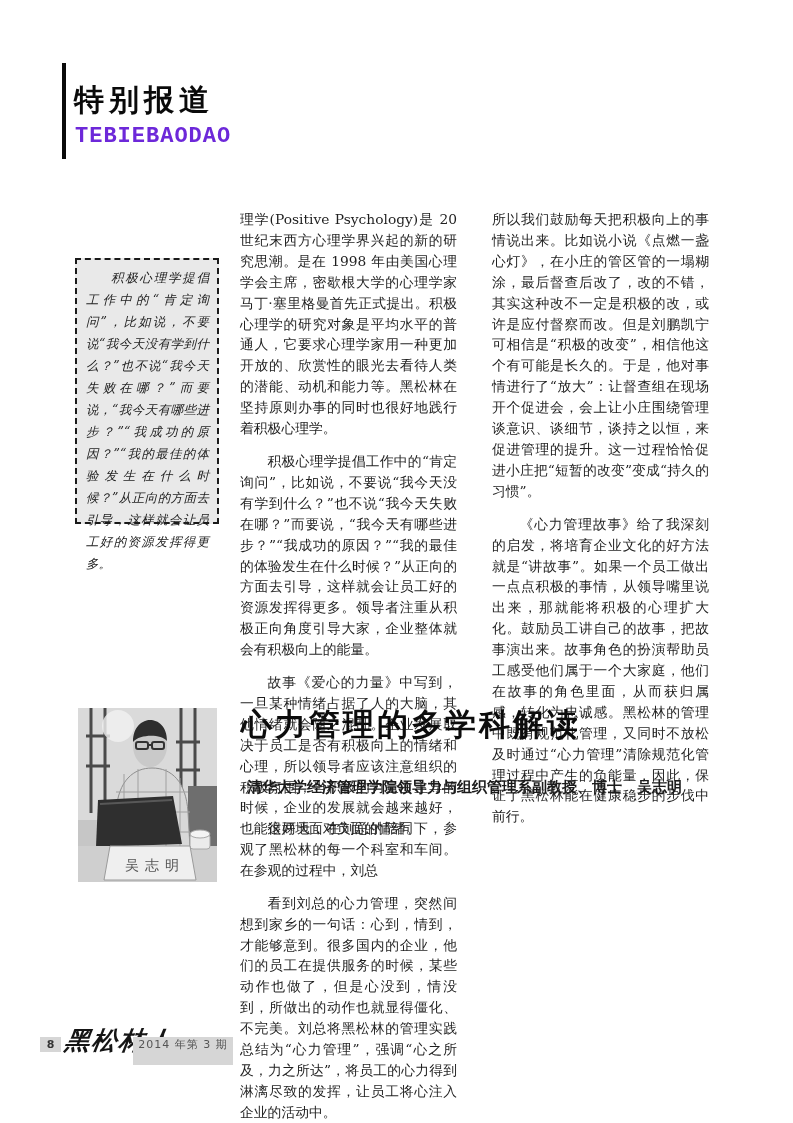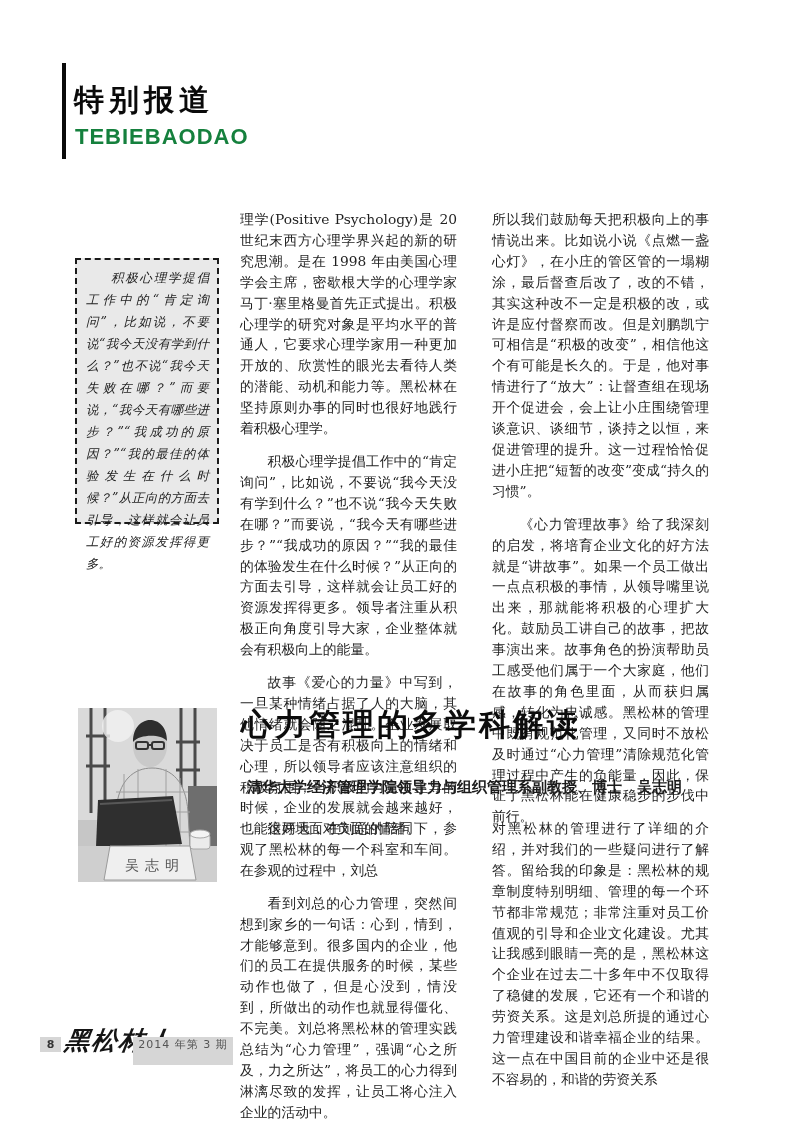--- a/index.html
+++ b/index.html
@@ -3,22 +3,22 @@
 <meta charset="utf-8">
 <style>
   html,body{margin:0;padding:0;background:#888;}
   .page{position:relative;width:793px;height:1123px;background:#ffffff;overflow:hidden;
         font-family:"DejaVu Serif","Liberation Serif",serif;color:#1e1e1e;}
 
   
   .header-bar{position:absolute;left:62px;top:63px;width:4px;height:96px;background:#0a0a0a;}
   .header-title{position:absolute;left:74px;top:80px;font-family:"DejaVu Sans","Liberation Sans",sans-serif;
         font-weight:bold;font-size:30px;letter-spacing:5px;color:#0a0a0a;white-space:nowrap;}
-  .header-sub{position:absolute;left:75px;top:124px;font-family:Liberation Sans, sans-serif;
-        font-weight:bold;font-size:22px;color:#15803d;letter-spacing:1px;white-space:nowrap;}
+  .header-sub{position:absolute;left:75px;top:124px;font-family:Liberation Mono, monospace;
+        font-weight:bold;font-size:22px;color:#6d28d9;letter-spacing:1px;white-space:nowrap;}
 
   
   .quote-box{position:absolute;left:75px;top:258px;width:144px;height:266px;box-sizing:border-box;
         background:#e9e9e9;border:2px dashed #1a1a1a;padding:7px 8px 6px 9px;
         font-style:italic;font-size:12.5px;line-height:22px;text-align:justify;color:#222;}
   .quote-box p{margin:0;text-indent:2em;}
 
   
   .col{position:absolute;width:241px;font-size:13.8px;line-height:20.9px;text-align:justify;color:#1f1f1f;}
   .col p{margin:12px;text-indent:2em;}
@@ -126,21 +126,18 @@
   </svg>
 
   <div class="article2-title">心力管理的多学科解读</div>
   <div class="article2-byline">清华大学经济管理学院领导力与组织管理系副教授、博士　吴志明</div>
 
   <div class="col" id="a2c1">
     <p>这两天，在刘总的陪同下，参观了黑松林的每一个科室和车间。在参观的过程中，刘总</p>
     <p>看到刘总的心力管理，突然间想到家乡的一句话：心到，情到，才能够意到。很多国内的企业，他们的员工在提供服务的时候，某些动作也做了，但是心没到，情没到，所做出的动作也就显得僵化、不完美。刘总将黑松林的管理实践总结为“心力管理”，强调“心之所及，力之所达”，将员工的心力得到淋漓尽致的发挥，让员工将心注入企业的活动中。</p>
   </div>
 
-  <div class="col" id="a2c2">
-    <p class="cont">对黑松林的管理进行了详细的介绍，并对我们的一些疑问进行了解答。留给我的印象是：黑松林的规章制度特别明细、管理的每一个环节都非常规范；非常注重对员工价值观的引导和企业文化建设。尤其让我感到眼睛一亮的是，黑松林这个企业在过去二十多年中不仅取得了稳健的发展，它还有一个和谐的劳资关系。这是刘总所提的通过心力管理建设和谐幸福企业的结果。这一点在中国目前的企业中还是很不容易的，和谐的劳资关系</p>
-  </div>
 
   <div class="footer-pagenum">8</div>
   <div class="footer-logo">黑松林人</div>
   <div class="footer-issue">2014 年第 3 期</div>
 
 </div>
 
 </body></html>

